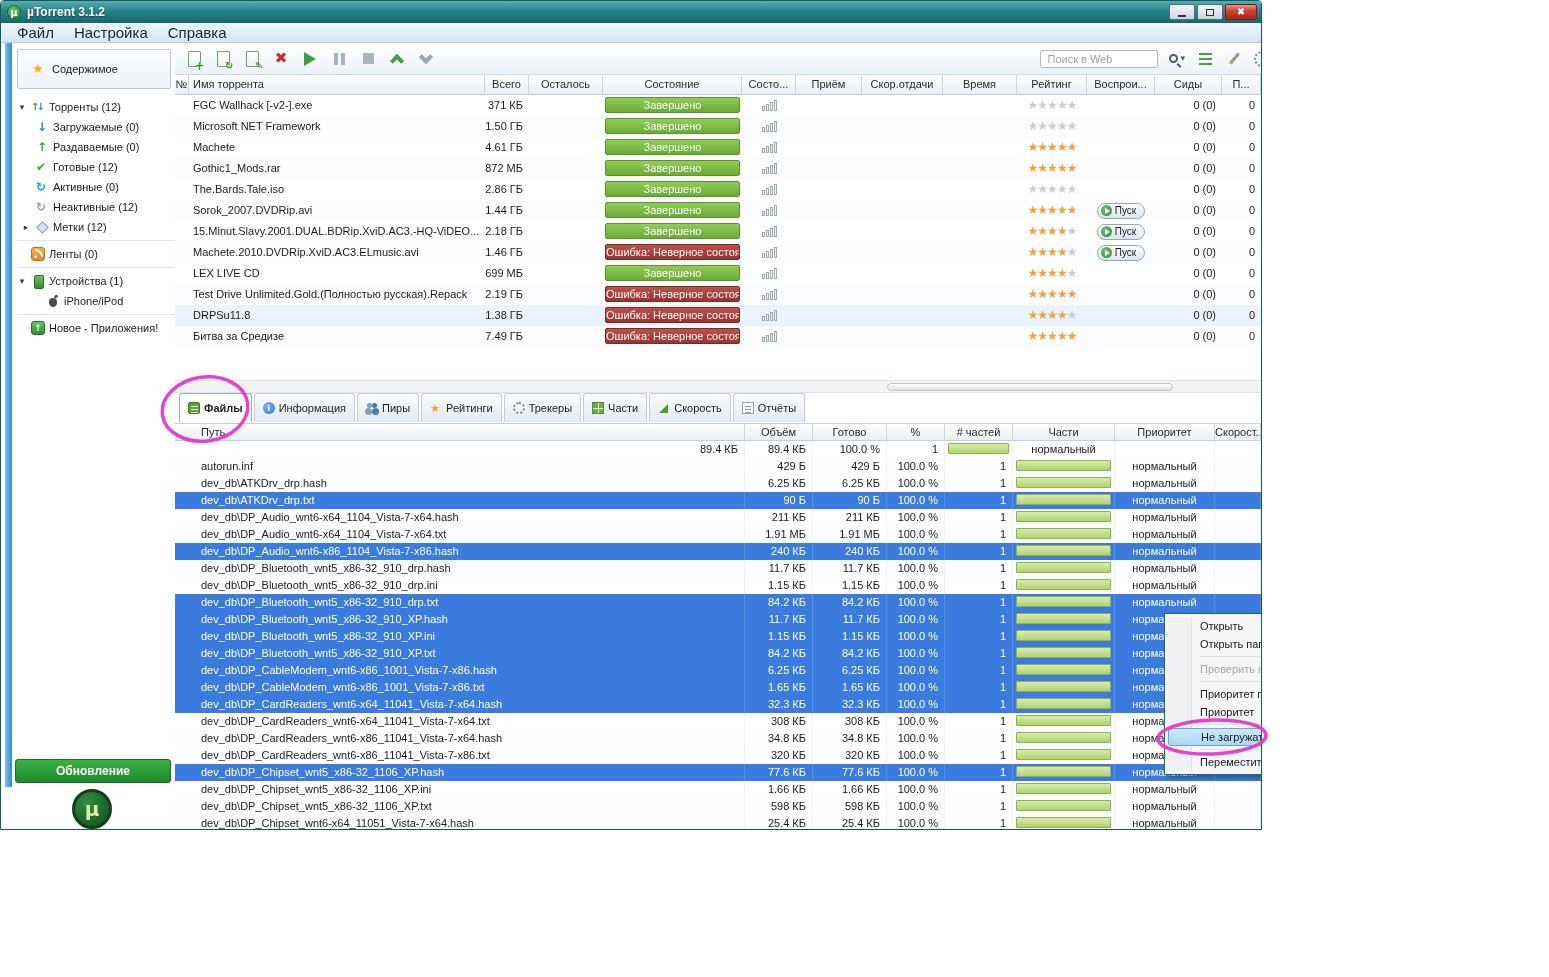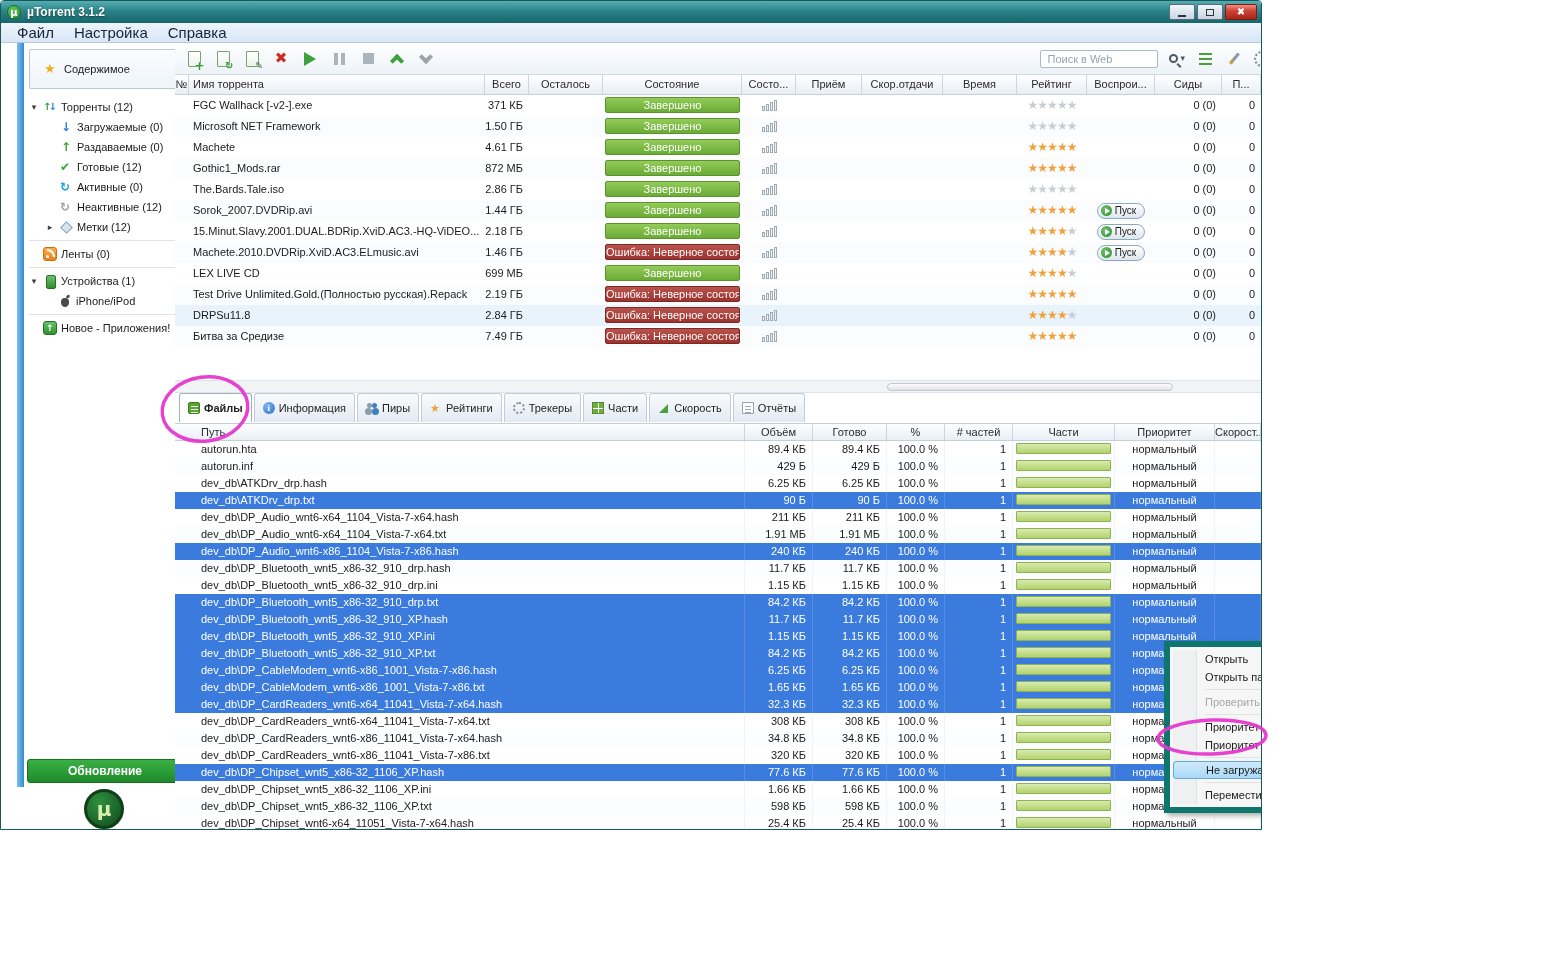--- a/index.html
+++ b/index.html
@@ -22,29 +22,29 @@
         background:linear-gradient(#f2f6fa,#c9d4e0);display:inline-flex;align-items:center;justify-content:center}
   .wbtn.min i{width:8px;height:2px;background:#2b3744;margin-top:7px}
   .wbtn.max i{width:8px;height:7px;border:1px solid #2b3744}
   .wbtn.close{width:32px;background:linear-gradient(#ef9186,#cf4437 40%,#a62619);border-color:#7e1a10;
               color:#fff;font:10px/1 "DejaVu Sans",sans-serif}
   .menubar{position:absolute;left:0;top:22px;width:100%;height:20px;display:flex;align-items:center;
            background:linear-gradient(#eef4fb,#d7e6f5);border-bottom:1px solid #b9c9da;padding-left:6px}
   .menu-item{font-size:15px;color:#16263a;padding:2px 10px;cursor:default}
 
   
-  .sidebar{position:absolute;left:16px;top:42px;width:188px;bottom:0;background:#fff;border-right:5px solid #f9a8d4}
+  .sidebar{position:absolute;left:4px;top:42px;width:188px;bottom:0;background:#fff;border-right:5px solid #f9a8d4}
   .strip{position:absolute;left:0;top:0;width:7px;height:744px;background:linear-gradient(90deg,#7cc0f0,#348ad2)}
   .content-box{position:absolute;left:12px;top:6px;width:154px;height:40px;border:1px solid #bcc8d6;border-radius:2px;
                background:linear-gradient(#fbfdff,#eef4fa);display:flex;align-items:center;gap:6px;
                padding-left:14px;font-size:11px;color:#1b1b1b}
   .side-div{height:1px;background:#e2e2e2;margin:3px 6px 3px 12px}
   .side-tree-wrap{position:absolute;left:0;top:54px;right:0}
   .tree-item{display:flex;align-items:center;height:20px;font-size:11px;color:#1b1b1b;padding-left:12px;gap:4px;cursor:default}
-  .tree-item.indent1{padding-left:28px}
+  .tree-item.indent1{padding-left:16px}
   .tree-item.indent2{padding-left:27px}
   .expander{width:10px;flex:none;font:9px/20px "DejaVu Sans",sans-serif;color:#3c3c3c;text-align:center}
   .icon{display:inline-block;width:14px;height:14px;position:relative;flex:none}
   .star-icon::after{content:"★";color:#f2ae1c;font:13px/14px "DejaVu Sans",sans-serif}
   .torrents-icon::before{content:"↑";color:#3fa43f;font:bold 10px/14px "DejaVu Sans",sans-serif;position:absolute;left:0}
   .torrents-icon::after{content:"↓";color:#2f7fd6;font:bold 10px/14px "DejaVu Sans",sans-serif;position:absolute;right:0}
   .download-arrow-icon::after{content:"↓";color:#2f7fd6;font:bold 12px/14px "DejaVu Sans",sans-serif;margin-left:2px}
   .upload-arrow-icon::after{content:"↑";color:#3fa43f;font:bold 12px/14px "DejaVu Sans",sans-serif;margin-left:2px}
   .check-icon::after{content:"✔";color:#3fa43f;font:12px/14px "DejaVu Sans",sans-serif;margin-left:1px}
   .active-arrows-icon::after{content:"↻";color:#15a3d8;font:bold 12px/14px "DejaVu Sans",sans-serif;margin-left:1px}
@@ -193,21 +193,21 @@
   .f-row:nth-child(even){background:#fbfdff}
   .f-row .cell{height:17px;line-height:17px;overflow:hidden;white-space:nowrap;flex:0 0 auto;border-right:1px solid #f1f3f5}
   .f-row.sel{background:#3b7bdd;color:#fff}
   .f-row.sel .cell{border-right-color:rgba(255,255,255,.15)}
   .c-path{padding-left:26px}
   .c-prio{text-align:center}
   .c-bar{padding:0}
   .fbar{height:11px;margin:2px 3px;background:linear-gradient(#d9ebb0,#b2d36e);border:1px solid #8db251;border-radius:1px}
 
   
-  .ctx{position:absolute;left:1163px;top:640px;width:150px;background:#f6f6f6;border:6px solid #0f766e;
+  .ctx{position:absolute;left:1163px;top:612px;width:150px;background:#f6f6f6;border:1px solid #0f766e;
        box-shadow:3px 3px 5px rgba(0,0,0,.3);padding:3px;z-index:30}
   .gutter{position:absolute;left:3px;top:3px;bottom:3px;width:24px;background:#eff0f1;border-right:1px solid #e0e2e4}
   .mitem{position:relative;height:18px;line-height:18px;padding-left:32px;font-size:11px;color:#1b1b1b;border-radius:3px;cursor:default}
   .mitem.dis{color:#a8a8a8}
   .mitem.hl{background:linear-gradient(#cfe9fb,#a9d9f7);border:1px solid #66a7d8;line-height:16px}
   .msep{height:1px;background:#e2e2e2;margin:3px 4px 3px 32px}
 
   
   .annos{position:absolute;left:0;top:0;z-index:60;pointer-events:none}
   .anno{fill:none;stroke-width:3.5px;opacity:.95}
@@ -621,21 +621,21 @@
             <div class="cell"></div>
             <div class="cell"></div>
             <div class="cell c-stars"><span class="star on">★</span><span class="star on">★</span><span class="star on">★</span><span class="star on">★</span><span class="star on">★</span></div>
             <div class="cell c-play"></div>
             <div class="cell num">0 (0)</div>
             <div class="cell num">0</div>
           </div>
           <div class="t-row cols13 hover">
             <div class="cell"></div>
             <div class="cell c-name">DRPSu11.8</div>
-            <div class="cell num">2.84 ГБ</div>
+            <div class="cell num">1.38 ГБ</div>
             <div class="cell"></div>
             <div class="cell">
               <div class="badge error">Ошибка: Неверное состоя</div>
             </div>
             <div class="cell c-bars">
               <span class="minibars">
                 <i></i>
                 <i></i>
                 <i></i>
                 <i></i>
@@ -718,21 +718,20 @@
           <div>Объём</div>
           <div>Готово</div>
           <div>%</div>
           <div># частей</div>
           <div>Части</div>
           <div>Приоритет</div>
           <div>Скорост...</div>
         </div>
       <div class="f-rows" id="f-rows">
           <div class="f-row cols8">
-            <div class="cell c-path">autorun.hta</div>
             <div class="cell num">89.4 КБ</div>
             <div class="cell num">89.4 КБ</div>
             <div class="cell num">100.0 %</div>
             <div class="cell num">1</div>
             <div class="cell c-bar">
               <div class="fbar"></div>
             </div>
             <div class="cell c-prio">нормальный</div>
             <div class="cell"></div>
           </div>

